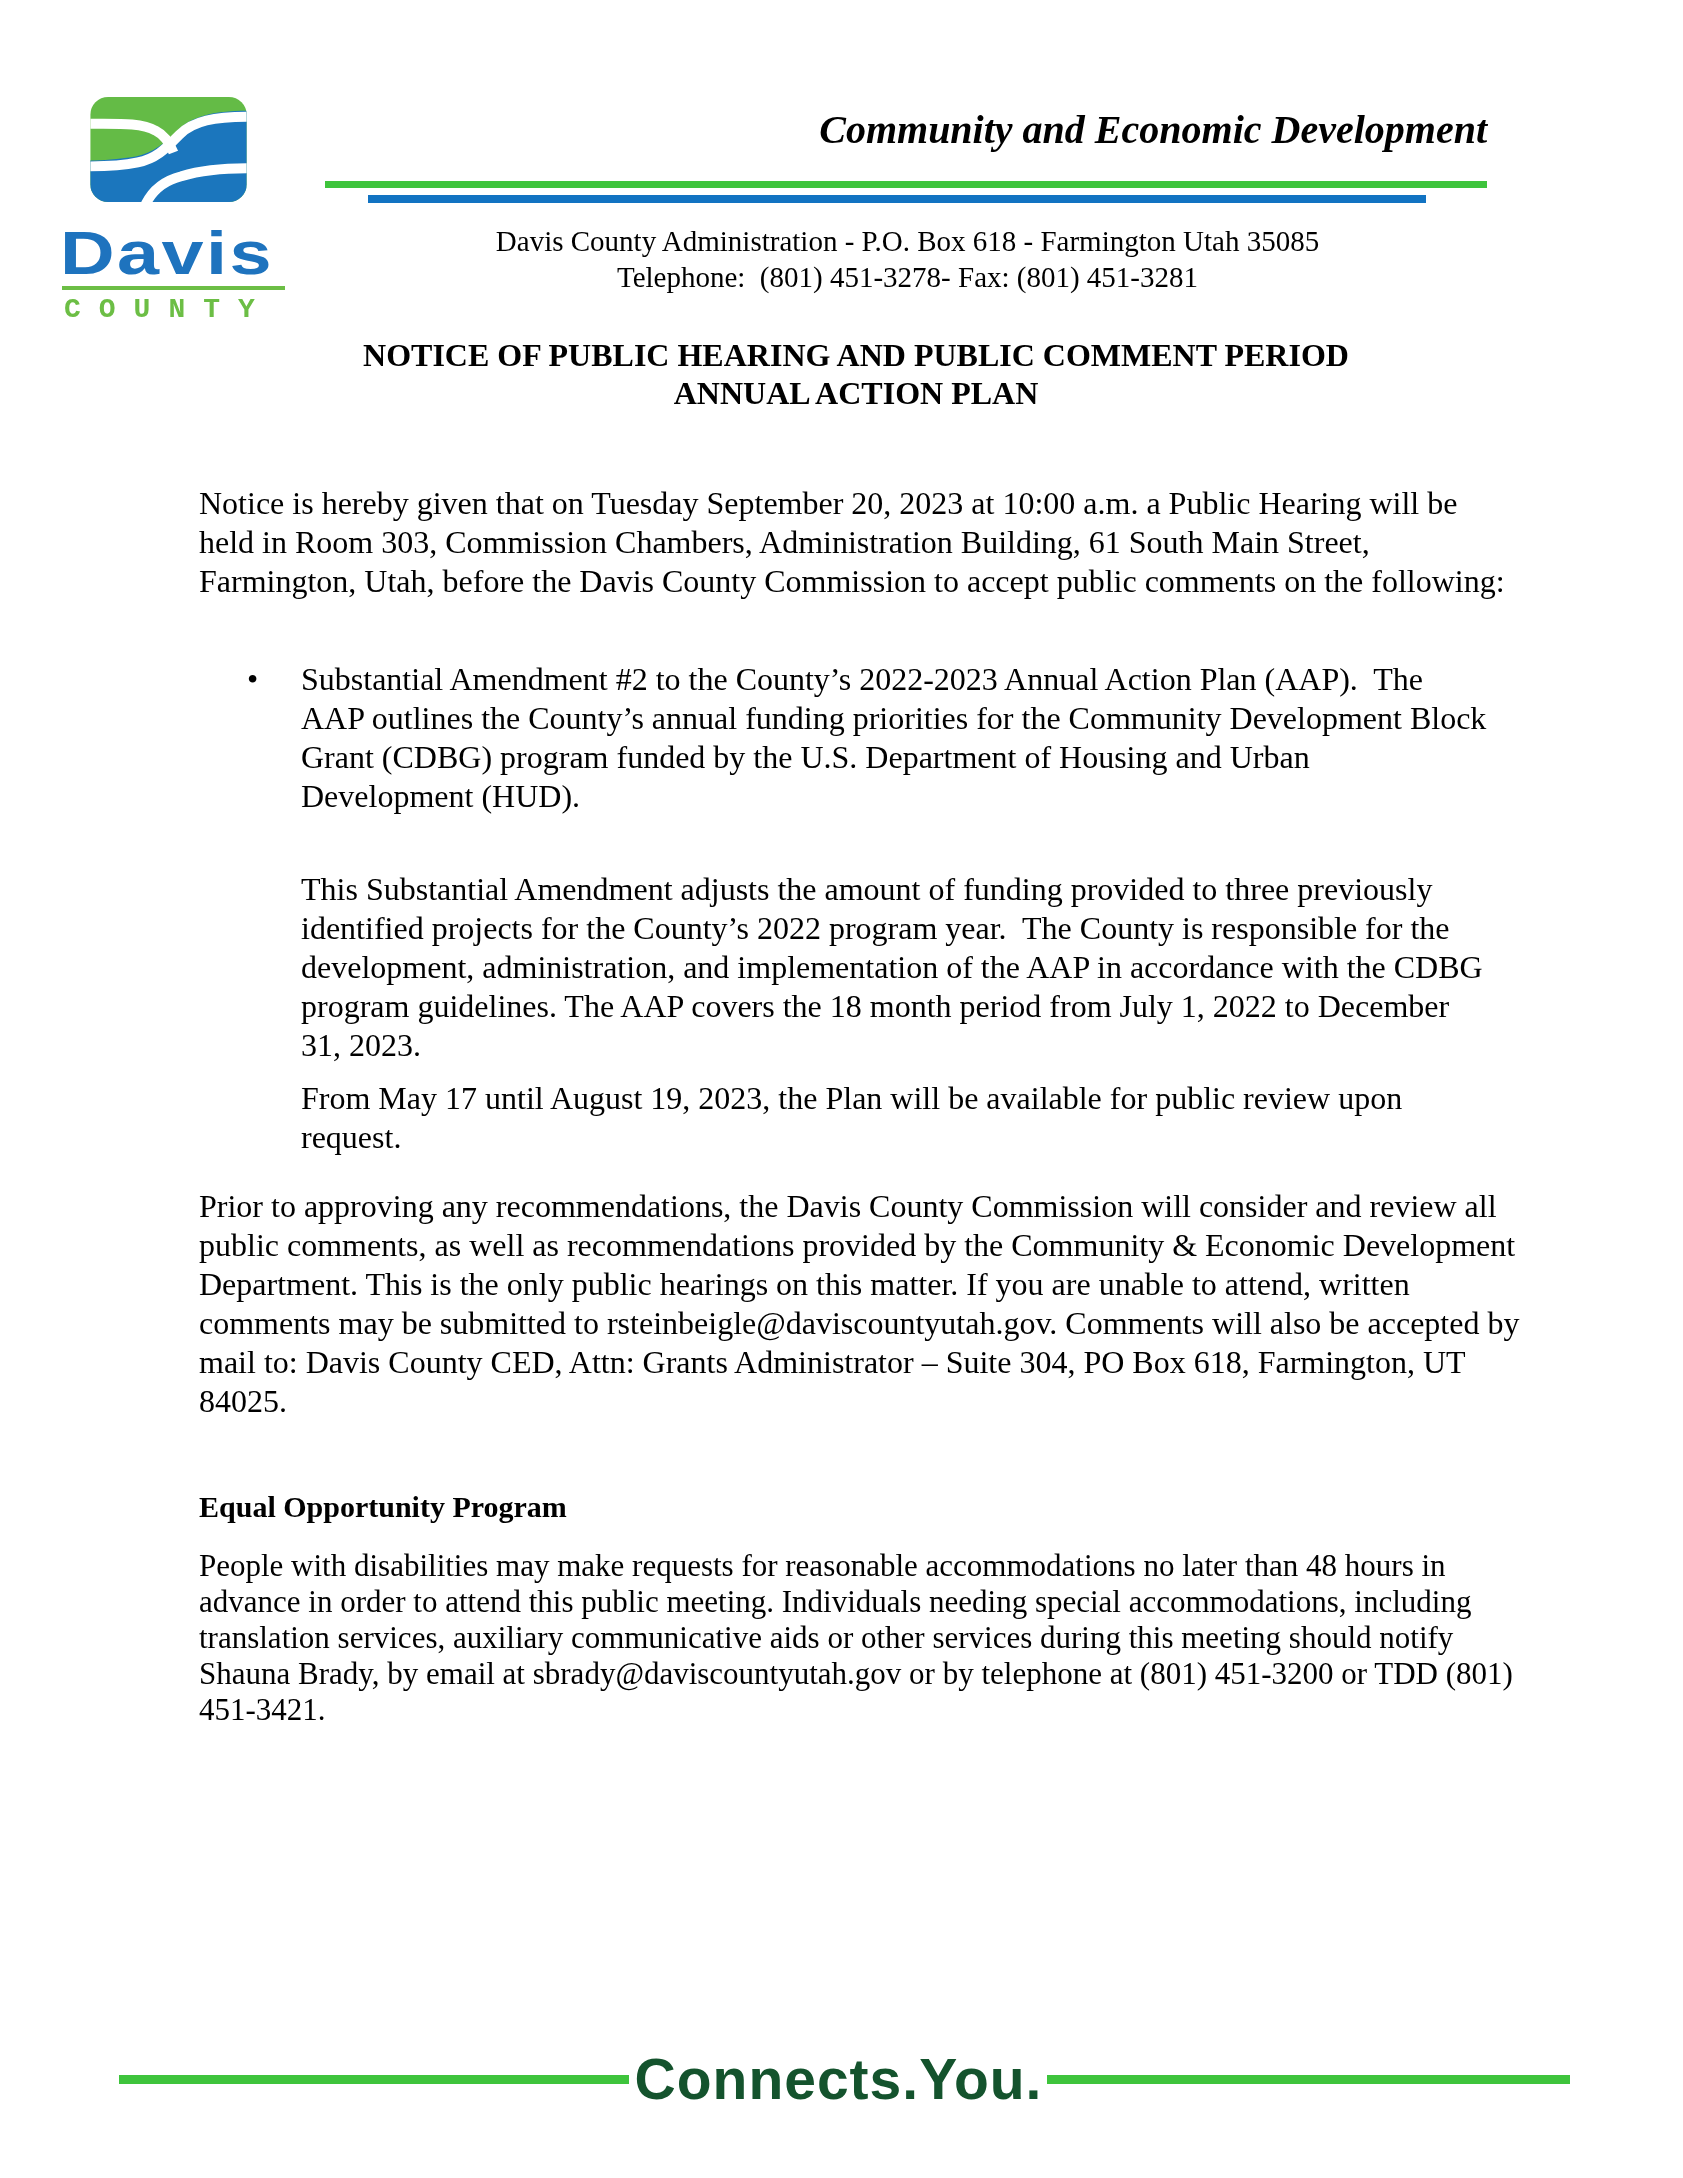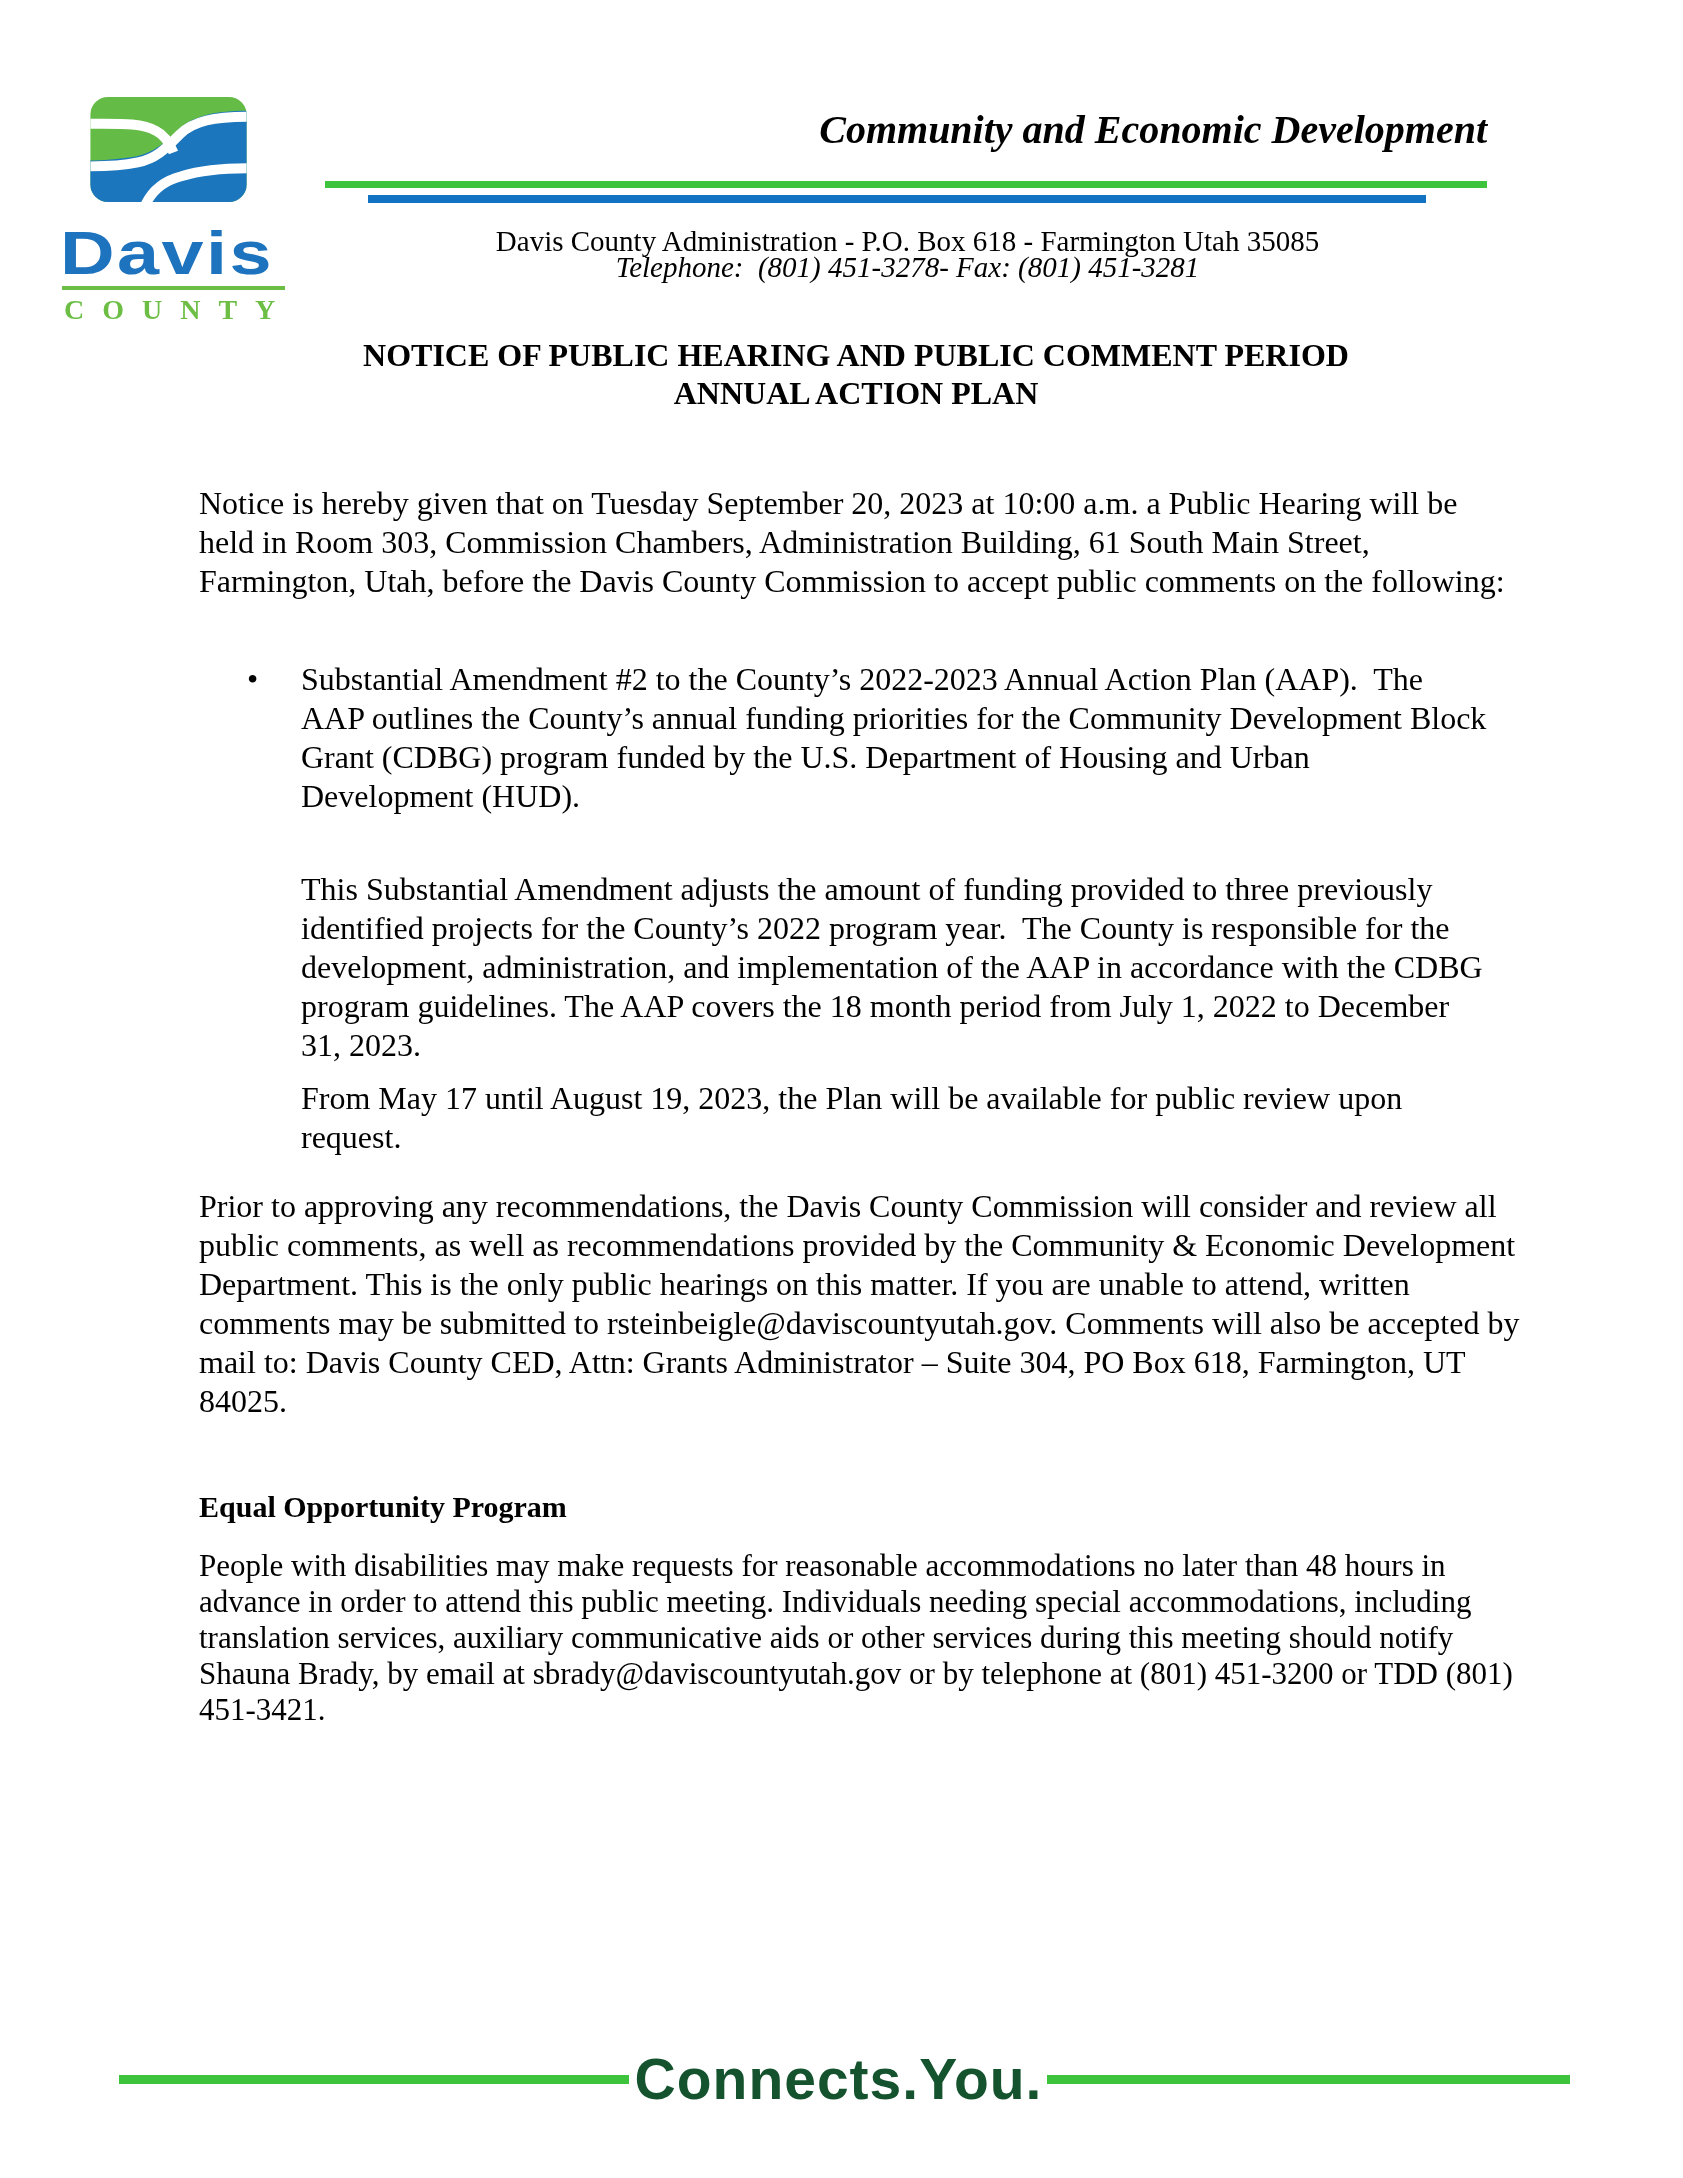--- a/index.html
+++ b/index.html
@@ -19,36 +19,36 @@
     left:60px;top:223px;width:229px;
     font-family:"Liberation Sans", sans-serif;
     font-weight:bold;font-size:62px;line-height:60px;
     letter-spacing:2px;color:#1e73be;
     transform:scaleX(1.22);transform-origin:left top;
     white-space:nowrap;
   }
   .logo-rule{left:62px;top:286px;width:223px;height:4px;background:#6cbe45;}
   .logo-county{
     left:64px;top:295px;width:259px;
-    font-family:Liberation Serif, serif;
+    font-family:Liberation Mono, monospace;
     font-weight:bold;font-size:28px;line-height:30px;
     letter-spacing:18px;color:#6cbe45;white-space:nowrap;
   }
 
   
   .dept-title{
     left:328px;top:92px;width:1159px;
     font-style:italic;font-weight:bold;font-size:40px;line-height:76px;
     text-align:right;white-space:nowrap;
   }
   .rule-green{left:325px;top:181px;width:1162px;height:7px;background:#3ec43c;}
   .rule-blue{left:368px;top:195px;width:1058px;height:8px;background:#1273c2;}
   .addr{left:328px;width:1159px;text-align:center;font-size:29px;line-height:33px;}
   .addr1{top:225px;}
-  .addr2{top:251px;font-style:italic;}
+  .addr2{top:261px;}
 
   
   .notice-title{
     left:209px;top:336px;width:1294px;
     text-align:center;font-weight:bold;font-size:32px;line-height:38px;
   }
 
   
   .para{font-size:32px;line-height:39px;text-align:left;}
   .p-intro{left:199px;top:484px;width:1318px;}

